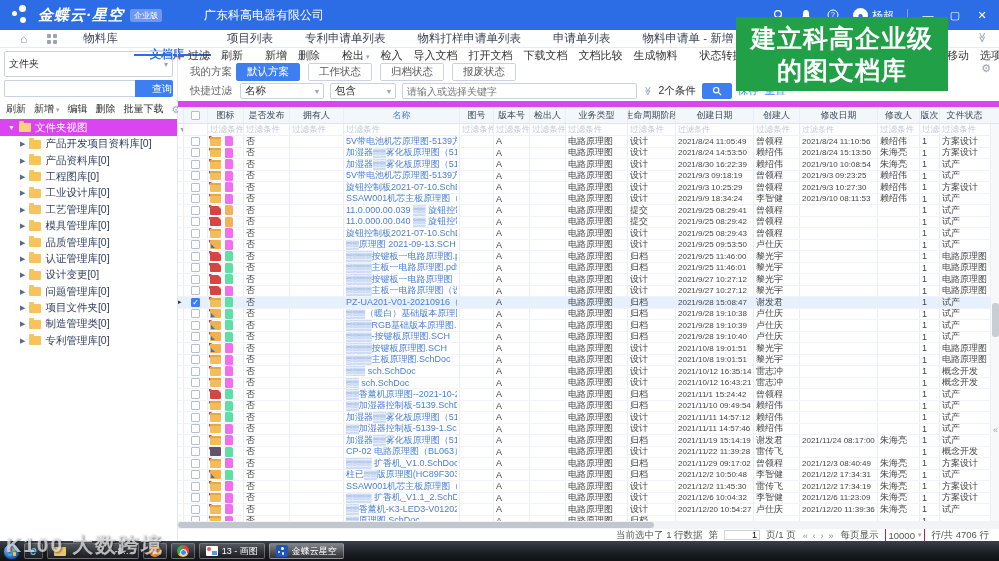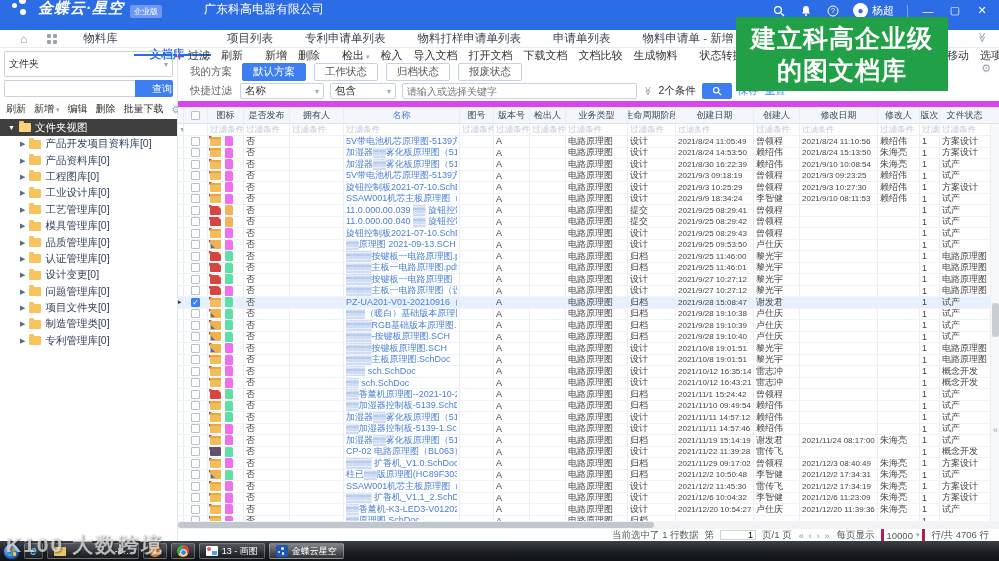--- a/index.html
+++ b/index.html
@@ -1,20 +1,20 @@
 <!DOCTYPE html>
 <html><head>
 <meta charset="utf-8">
 <style>
   * { margin:0; padding:0; box-sizing:border-box; }
   html,body { width:999px; height:561px; overflow:hidden; }
   body { font-family:"Liberation Sans", sans-serif; background:#fff; position:relative; font-size:11px; color:#333; }
 
   
-  .titlebar { height:30px; background:#2c6ce5; display:flex; align-items:flex-end; color:#fff; padding:12px 10px; position:relative; }
+  .titlebar { height:30px; background:#2c6ce5; display:flex; align-items:center; color:#fff; padding:12px 10px; position:relative; }
   .kd-dots { width:22px; height:22px; position:relative; margin-right:6px; }
   .kd-dots i { position:absolute; background:#fff; border-radius:50%; }
   .kd-dots i:nth-child(1){ width:7px;height:7px;left:9px;top:1px; }
   .kd-dots i:nth-child(2){ width:5px;height:5px;left:2px;top:7px; }
   .kd-dots i:nth-child(3){ width:6px;height:6px;left:10px;top:13px; }
   .logo-text { font-size:15px; font-weight:bold; font-style:italic; letter-spacing:1px; }
   .logo-badge { font-size:8px; background:#6e97f2; border-radius:2px; padding:1px 4px; margin-left:6px; }
   .company { font-size:12px; margin-left:42px; }
   .tb-right { margin-left:auto; display:flex; align-items:center; gap:13px; }
   .tb-ic { width:14px; height:14px; display:inline-flex; align-items:center; justify-content:center; cursor:pointer; }
@@ -41,36 +41,36 @@
   .folder-select .caret { margin-left:auto; color:#9aa4b5; font-size:8px; }
   .req-star { color:#e03c3c; position:absolute; right:-9px; top:2px; }
   .tree-search { margin:3px 4px; display:flex; height:17px; }
   .tree-search input { flex:1; border:1px solid #c9d2e0; border-right:none; border-radius:2px 0 0 2px; font-size:10px; padding:0 3px; outline:none; min-width:0; }
   .tree-search button { width:38px; background:#3d7ff0; color:#fff; border:none; font-size:10px; border-radius:0 2px 2px 0; cursor:pointer;padding-left:16px; }
   .left-tools { display:flex; align-items:center; gap:8px; font-size:10px; color:#333; padding:2px 6px 3px 6px; }
   .left-tools .lt { cursor:pointer; white-space:nowrap; }
   .left-tools .caret { font-size:7px; color:#9aa4b5; }
   .left-tools .gear { margin-left:auto; color:#9aa4b5; font-size:10px; }
   .tree { font-size:10.5px; }
-  .tree-root { height:17px; background:#404040; color:#fff; display:flex; align-items:center; padding-left:8px; gap:4px; cursor:pointer; }
+  .tree-root { height:17px; background:#d946ef; color:#fff; display:flex; align-items:center; padding-left:8px; gap:4px; cursor:pointer; }
   .tree-item { height:16.4px; display:flex; align-items:center; padding-left:20px; gap:4px; color:#33415e; cursor:pointer; white-space:nowrap; }
   .tw { font-size:7px; color:#fff; }
   .tree-item .tw { color:#5b6b8c; }
   .fold { width:12px; height:9px; background:#f6c35c; border-radius:1px; position:relative; flex:none; }
   .fold:before { content:""; position:absolute; top:-2px; left:0; width:5px; height:2px; background:#f6c35c; border-radius:1px 1px 0 0; }
   .tree-root .fold { background:#f9d27a; }
 
   
   .content { flex:1; display:flex; flex-direction:column; position:relative; min-width:0; }
   .toolbar { height:15px; display:flex; align-items:center; gap:11px; padding:0 10px; font-size:11px; color:#333; white-space:nowrap; }
   .toolbar .ti { cursor:pointer; }
   .toolbar .sep { width:1px; height:10px; background:#dde3ec; }
   .toolbar .caret { font-size:7px; color:#9aa4b5; }
   .toolbar-gear { position:absolute; right:8px; top:14px; color:#9aa4b5; font-size:11px; }
-  .scheme-row { height:18px; display:flex; align-items:center; gap:8px; padding-left:12px; font-size:10.5px; }
+  .scheme-row { height:18px; display:flex; align-items:center; gap:2px; padding-left:12px; font-size:10.5px; }
   .scheme-label { color:#666; margin-right:2px; }
   .scheme-btn { border:1px solid #c9d2e0; border-radius:2px; padding:1px 10px; color:#555; background:#fff; cursor:pointer; }
   .scheme-btn.active { background:#3d7ff0; border-color:#3d7ff0; color:#fff; }
   .quick-row { height:20px; display:flex; align-items:center; gap:6px; padding-left:12px; font-size:10.5px; }
   .qr-label { color:#666; margin-right:2px; }
   .qsel { border:1px solid #c9d2e0; border-radius:2px; height:16px; display:flex; align-items:center; padding:0 4px; color:#333; }
   .qsel .caret { margin-left:auto; color:#9aa4b5; font-size:8px; }
   .qsel.w80 { width:84px; } .qsel.w64 { width:66px; }
   .qinput { width:235px; height:16px; border:1px solid #c9d2e0; border-radius:2px; font-size:10px; padding:0 4px; color:#333; outline:none; }
   .qmore { color:#9aa4b5; font-size:9px; transform:rotate(90deg); display:inline-block; }
@@ -110,21 +110,21 @@
   .vscroll { position:absolute; right:0; top:17px; bottom:0; width:9px; background:#f7f8fa; border-left:1px solid #eceff3; }
   .vscroll .thumb { position:absolute; top:45%; left:1px; width:7px; height:34px; background:#c9cdd4; border-radius:3px; }
   .collapse-handle { position:absolute; right:1px; top:318px; color:#9aa4b5; font-size:9px; z-index:5; }
   .hscroll { height:8px; background:#f2f3f5; position:relative; }
   .hscroll .thumb { position:absolute; left:0; top:1px; height:6px; width:58%; background:#c2c7cf; border-radius:3px; }
 
   
   .pagebar { height:12px; display:flex; align-items:center; justify-content:flex-end; gap:6px; font-size:9.5px; color:#555; padding-right:10px; }
   .pagebar input { width:36px; height:10px; border:1px solid #ccd3dd; font-size:9px; text-align:right; padding-right:2px; }
   .pg-nav span { color:#8b95a7; margin:0 1px; cursor:pointer; }
-  .pp-box { border:3px solid #be185d; height:29px; display:inline-flex; align-items:center; padding:8px 3px; gap:3px; }
+  .pp-box { border:1px solid #be185d; height:29px; display:inline-flex; align-items:center; padding:8px 3px; gap:3px; }
   .pp-box .caret { font-size:7px; color:#9aa4b5; }
 
   
   .taskbar { position:absolute; left:0; right:0; bottom:0; height:20px; background:linear-gradient(#3b4148,#1a1d22 60%, #101216); display:flex; align-items:center; gap:4px; padding-left:3px; z-index:40; }
   .orb { width:17px; height:17px; border-radius:50%; background:radial-gradient(circle at 35% 30%, #9fd4f2, #2f72c5 55%, #123c77); border:1px solid #0c2a52; position:relative; flex:none; cursor:pointer; }
   .orb .fl { position:absolute; left:4px; top:4px; width:8px; height:8px; display:grid; grid-template-columns:3.5px 3.5px; grid-template-rows:3.5px 3.5px; gap:1px; }
   .orb .fl i { border-radius:1px; }
   .orb .fl i:nth-child(1){background:#ef5a45;} .orb .fl i:nth-child(2){background:#7dc250;}
   .orb .fl i:nth-child(3){background:#4aa3e0;} .orb .fl i:nth-child(4){background:#f2c44d;}
   .task-btn { height:16px; display:flex; align-items:center; gap:4px; padding:0 6px; border:1px solid rgba(255,255,255,.28); border-radius:2px; background:linear-gradient(rgba(255,255,255,.16), rgba(255,255,255,.03)); color:#fff; font-size:9px; cursor:pointer; white-space:nowrap; }

